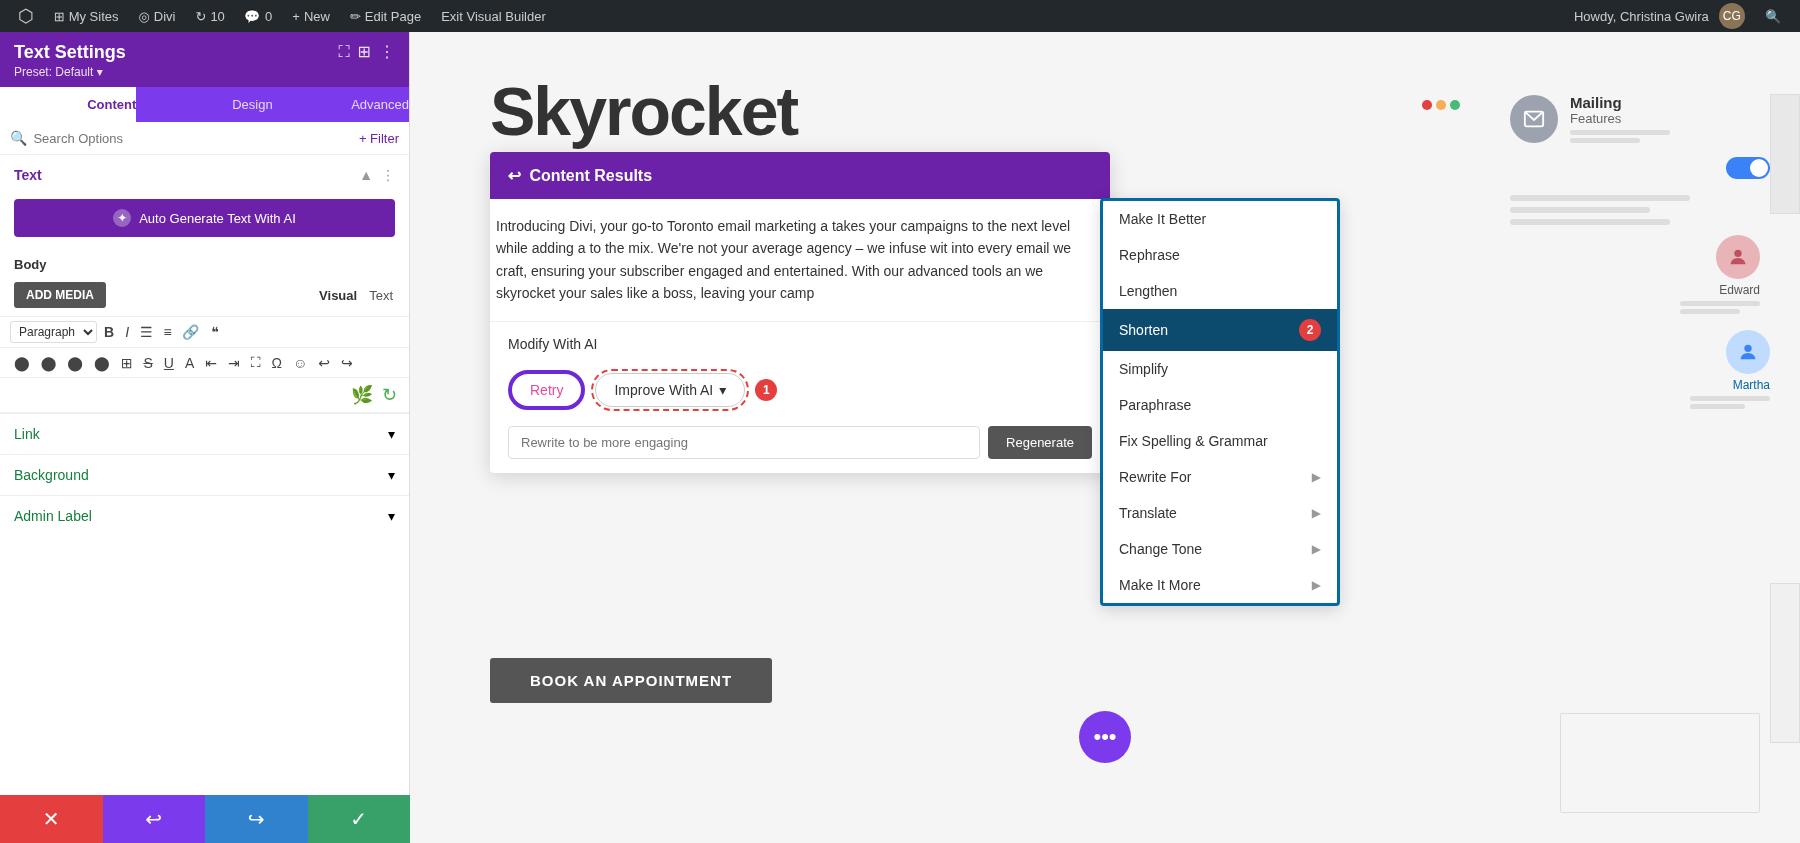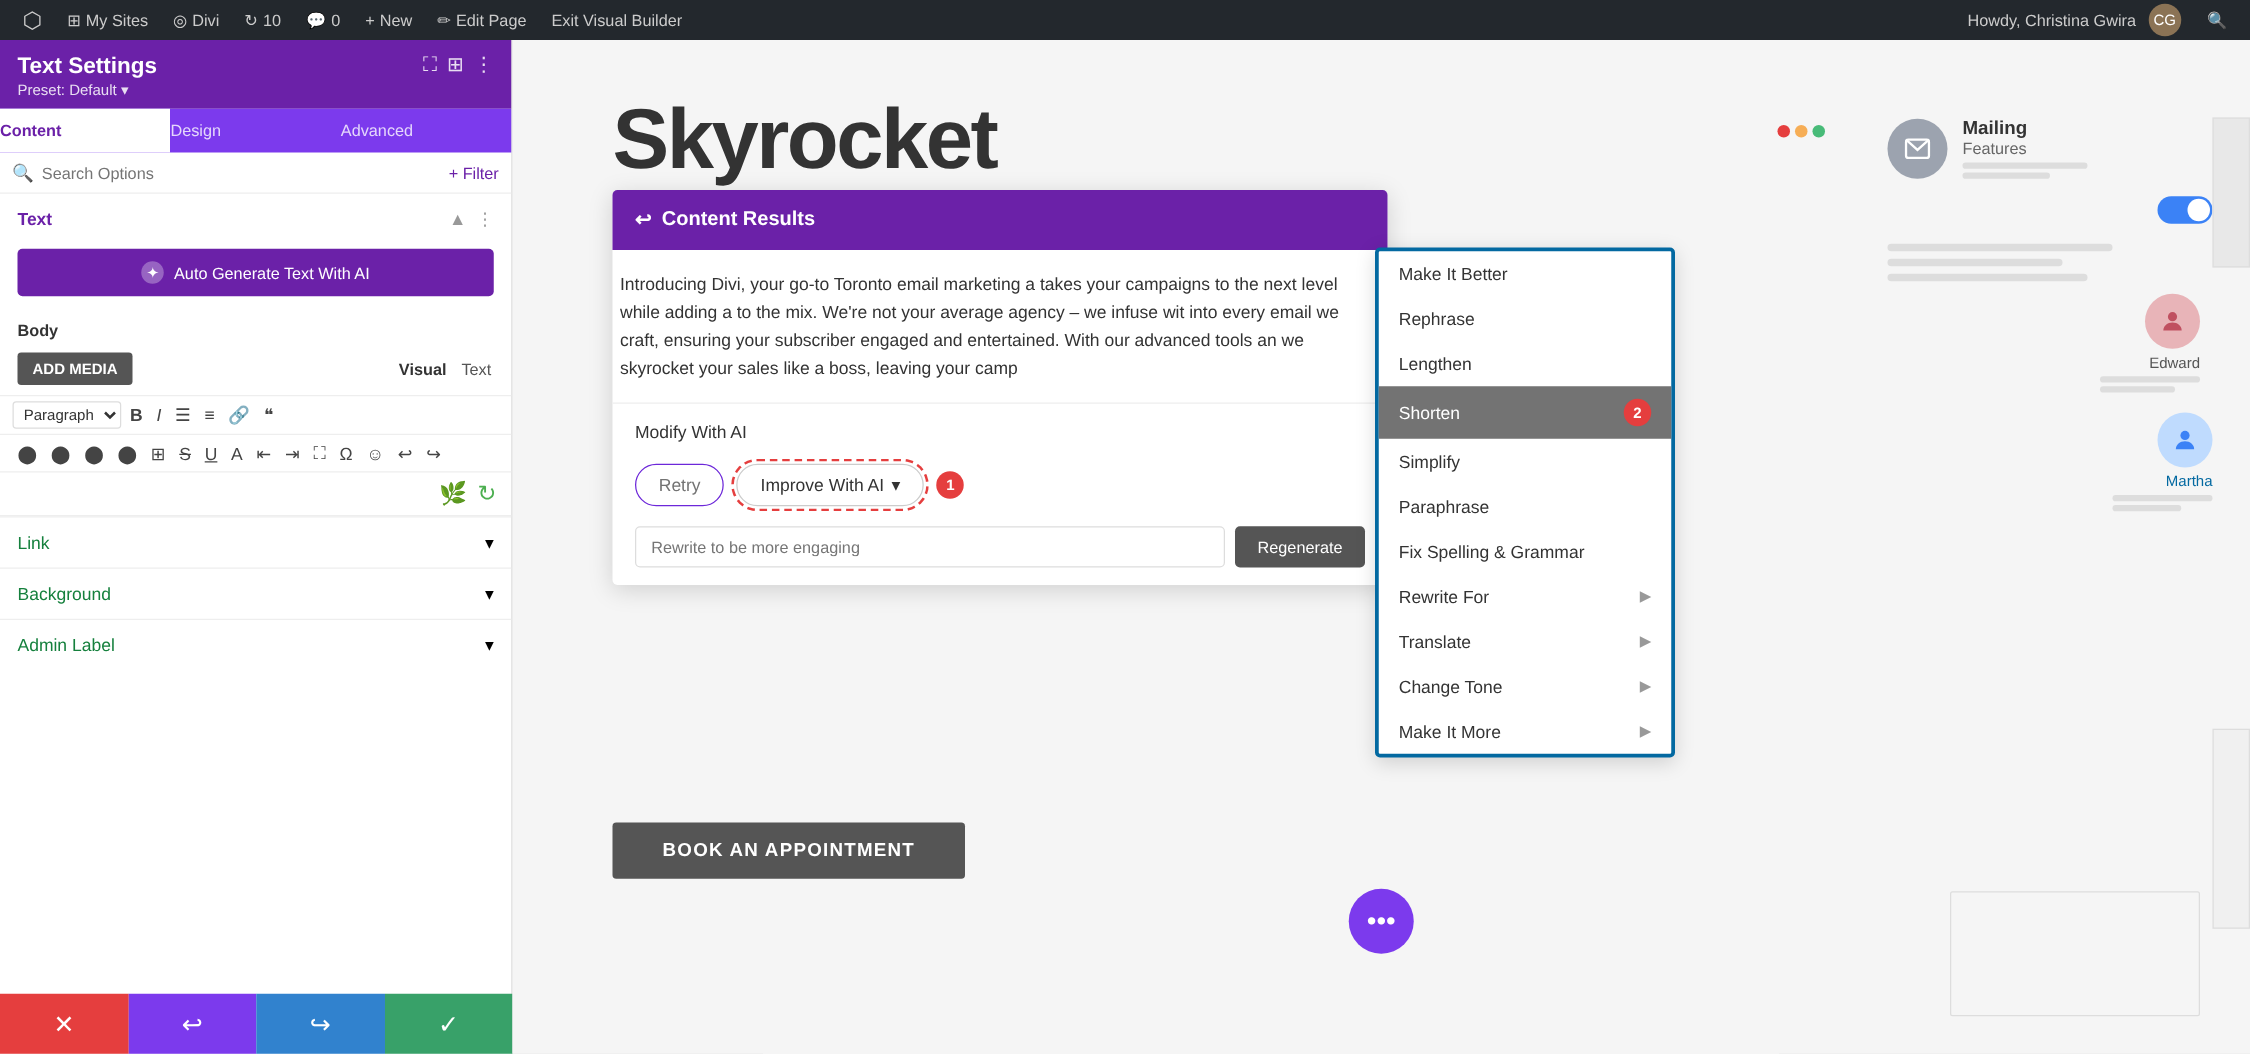--- a/index.html
+++ b/index.html
@@ -82,21 +82,21 @@
       cursor: pointer;
       font-size: 16px;
     }
 
     #panel-tabs {
       display: flex;
       background: #7c3aed;
     }
     .panel-tab {
       flex: 1;
-      text-align: left;
+      text-align: right;
       padding: 10px 0;
       color: rgba(255,255,255,0.8);
       cursor: pointer;
       font-size: 13px;
       font-weight: 500;
     }
     .panel-tab.active {
       background: #fff;
       color: #6b21a8;
       font-weight: 600;
@@ -349,27 +349,27 @@
       color: #333;
       margin-bottom: 18px;
     }
     .modify-ai-buttons {
       display: flex;
       gap: 10px;
       align-items: center;
       margin-bottom: 16px;
     }
     .retry-btn {
-      border: 1px solid #6d28d9;
+      border: 4px solid #6d28d9;
       background: #fff;
       padding: 8px 18px;
       border-radius: 20px;
       font-size: 14px;
       cursor: pointer;
-      color: #737373;
+      color: #ec4899;
     }
     .improve-btn {
       border: 1px solid #ccc;
       background: #fff;
       padding: 8px 18px;
       border-radius: 20px;
       font-size: 14px;
       cursor: pointer;
       color: #333;
       display: flex;
@@ -433,21 +433,21 @@
     .dropdown-item {
       padding: 10px 16px;
       font-size: 14px;
       color: #333;
       cursor: pointer;
       display: flex;
       align-items: center;
       justify-content: space-between;
     }
     .dropdown-item.active {
-      background: #737373;
+      background: #0c4a6e;
       color: #fff;
     }
     .dropdown-badge {
       background: #e53e3e;
       color: #fff;
       border-radius: 50%;
       width: 22px;
       height: 22px;
       display: flex;
       align-items: center;

